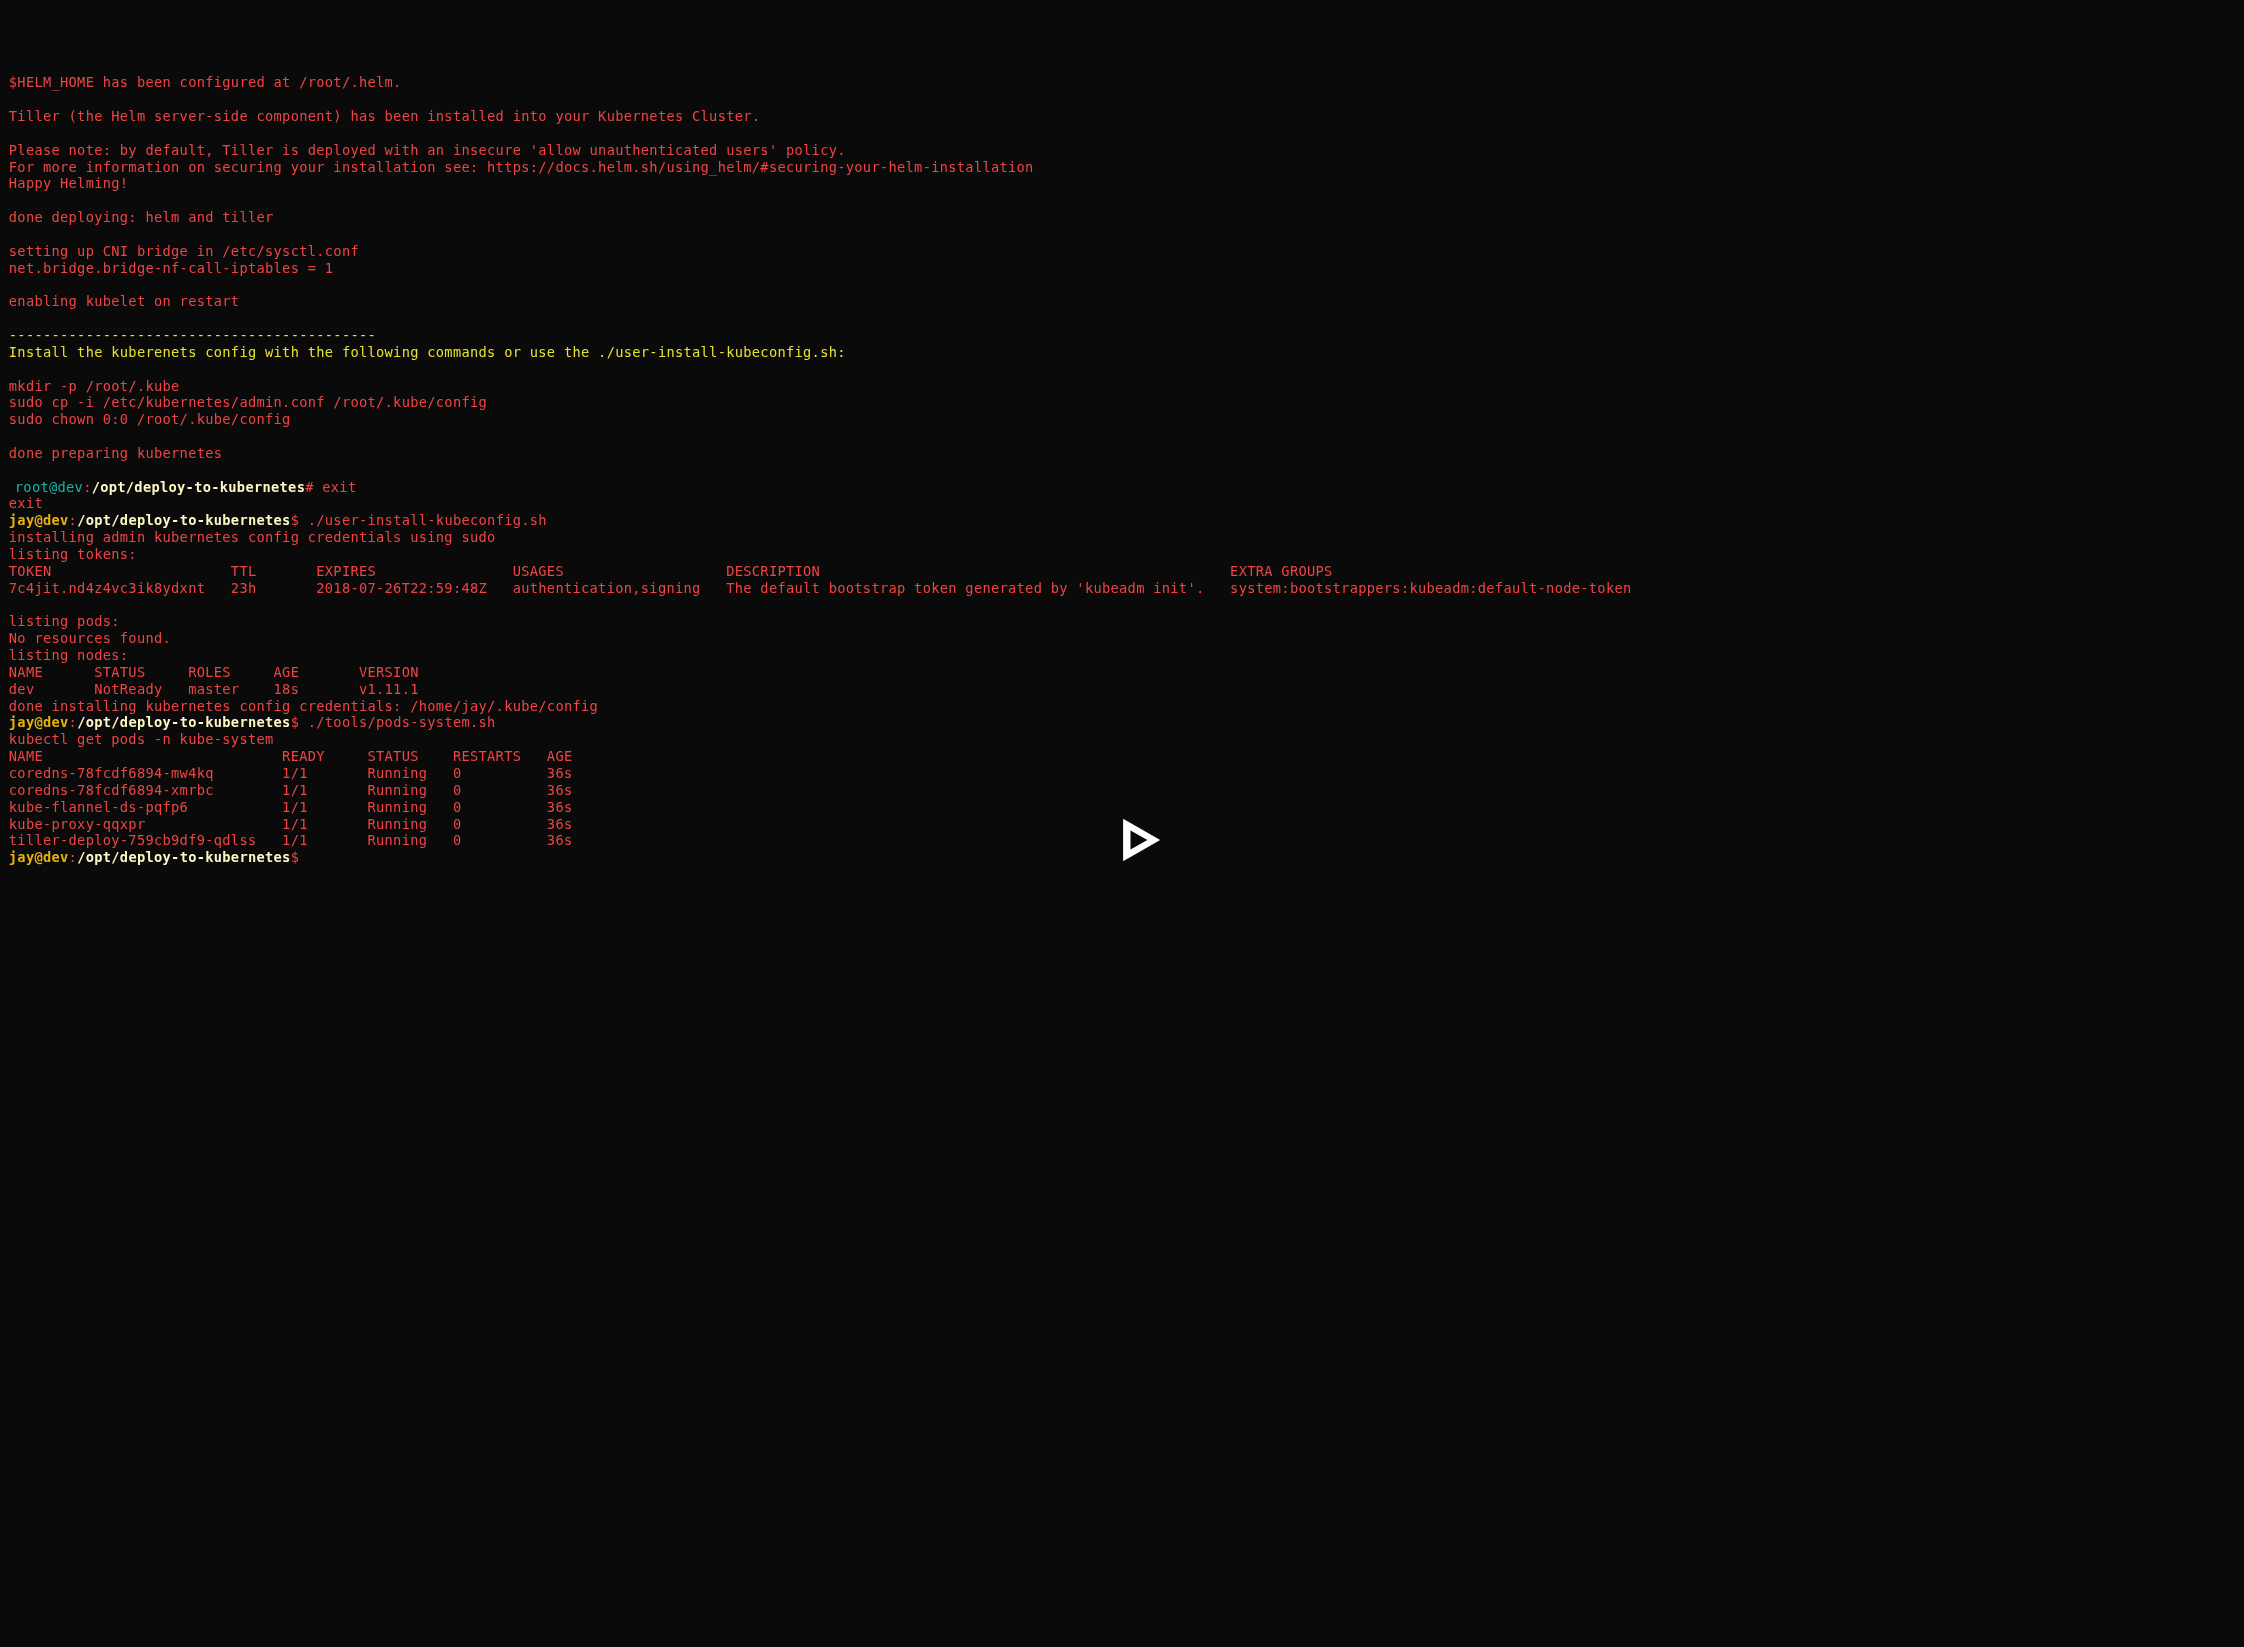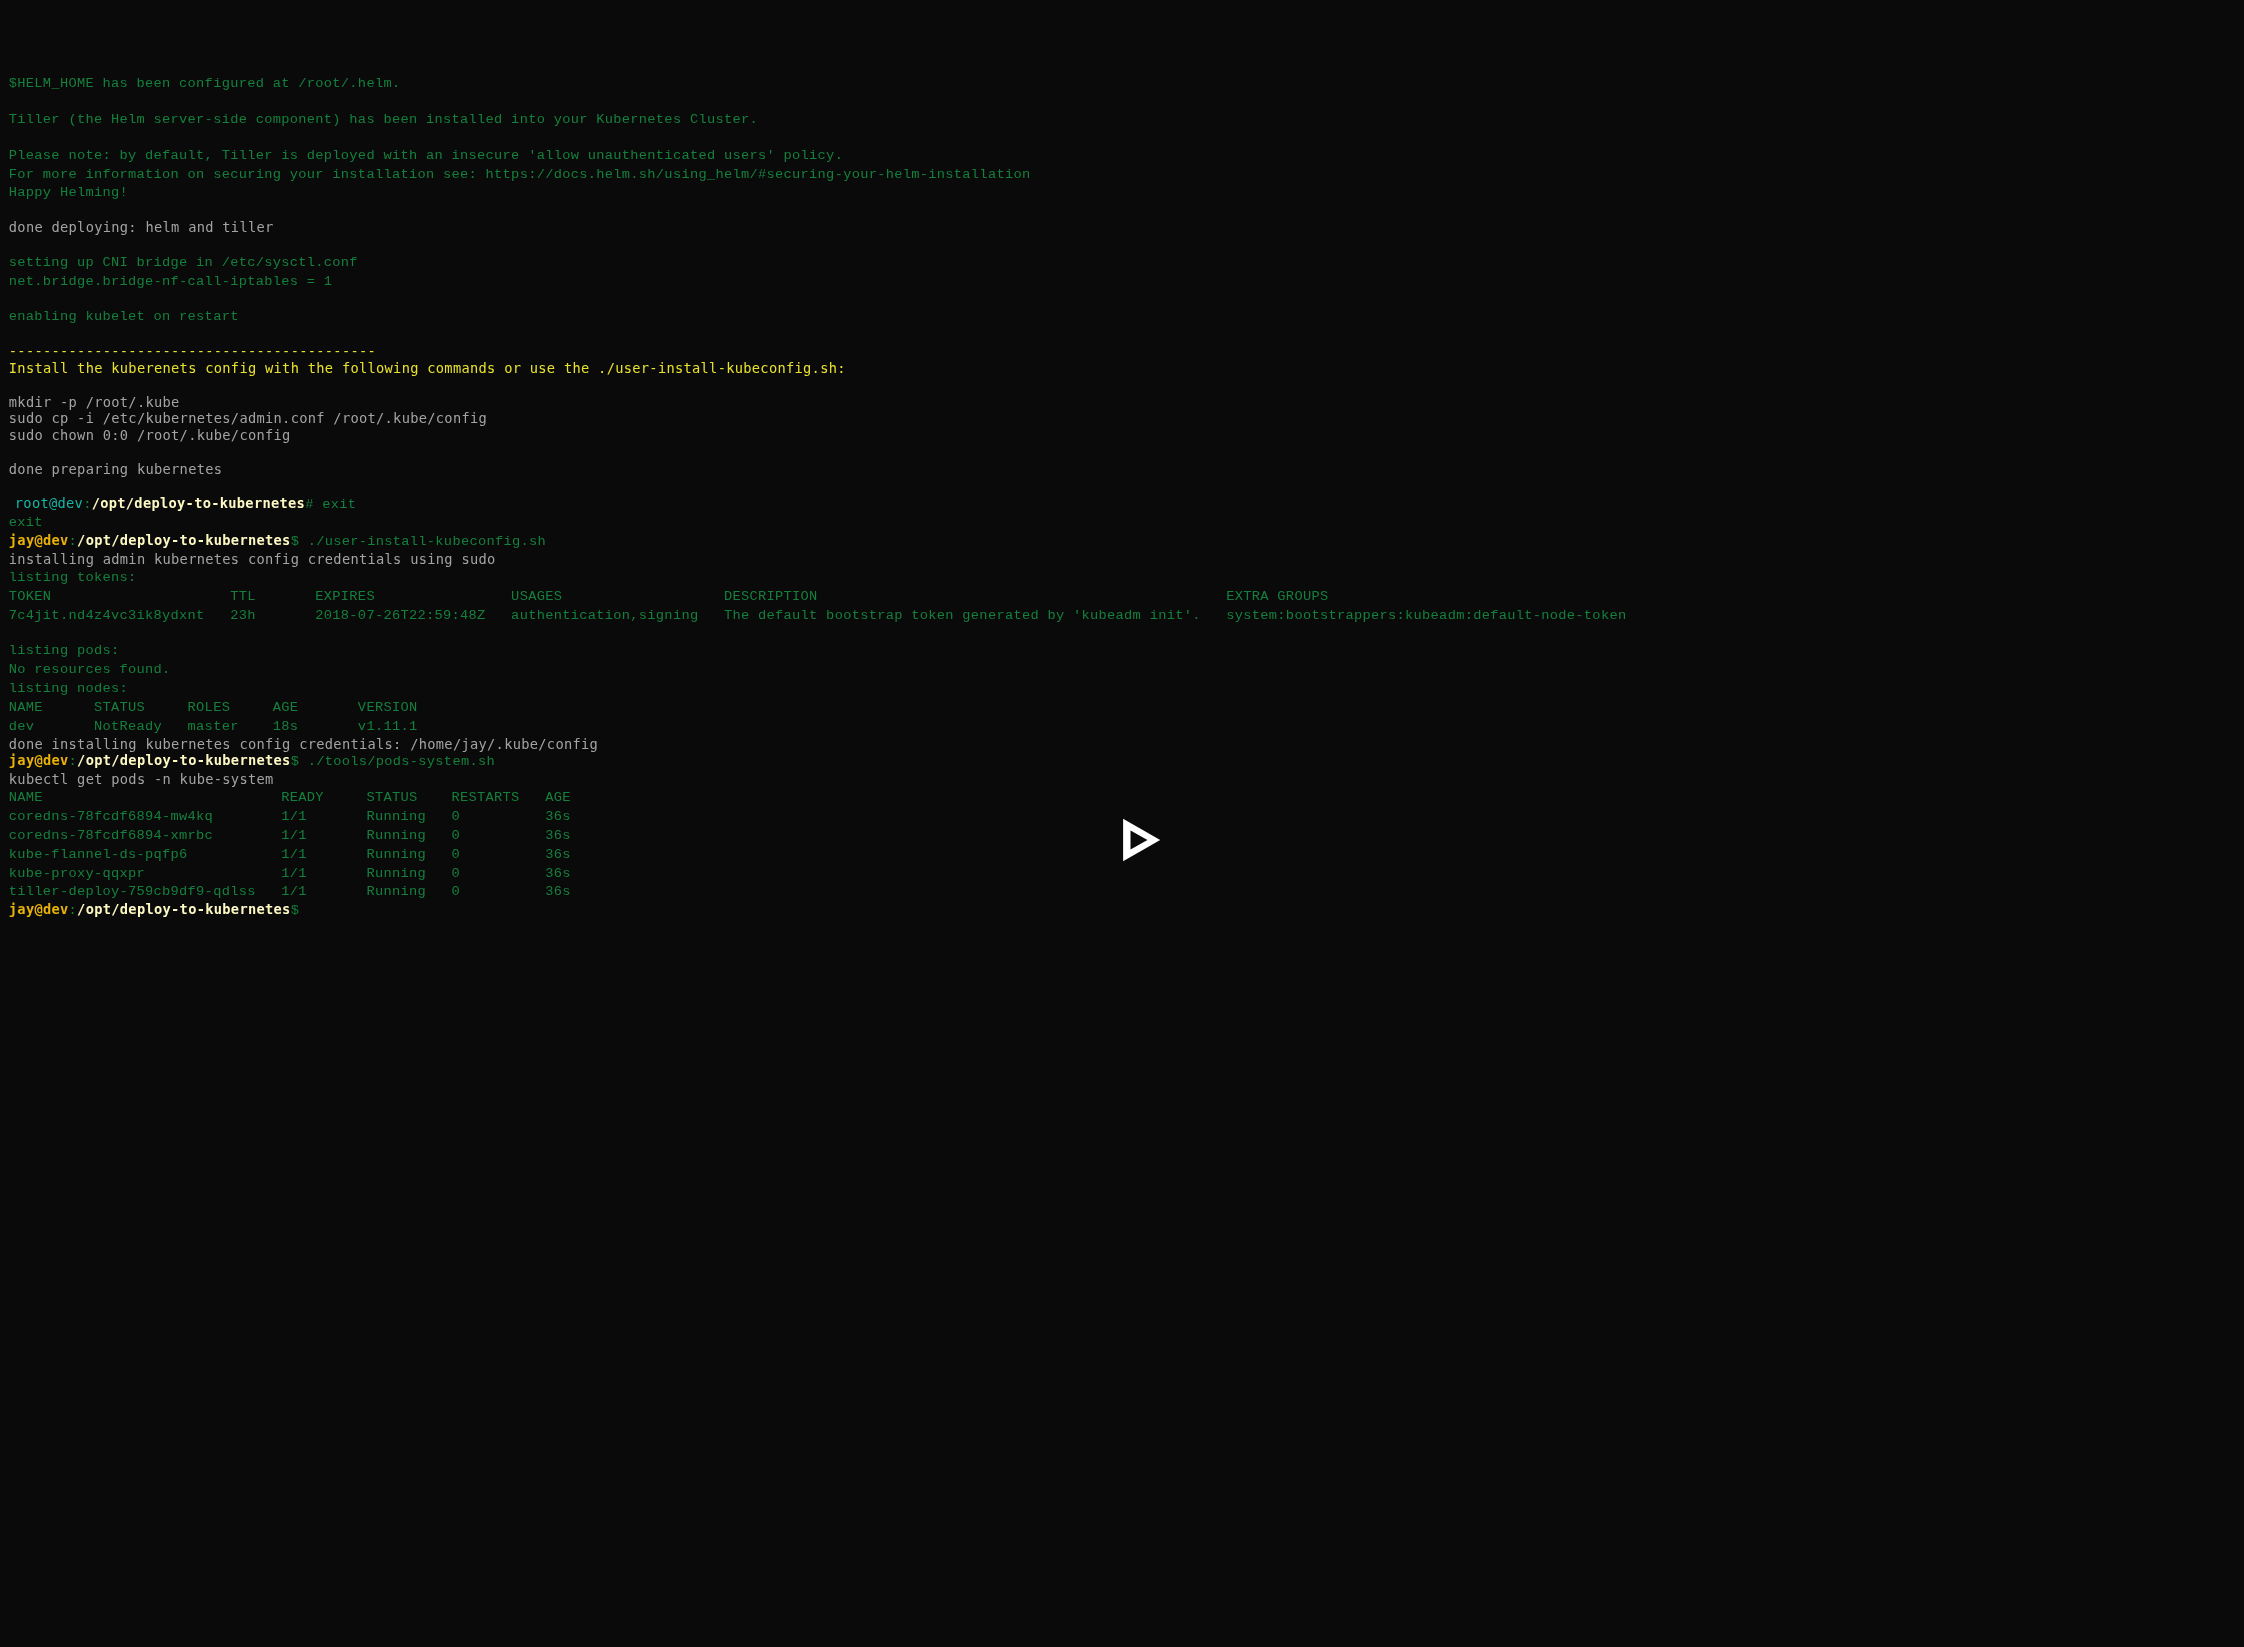--- a/index.html
+++ b/index.html
@@ -13,26 +13,26 @@
       font-family: 'Menlo', 'Monaco', 'Consolas', monospace;
       font-size: 13.7px;
       line-height: 1.23;
       padding: 7px 8.8px;
       white-space: pre;
       letter-spacing: 0.3px;
     }
     .term-line {
       min-height: 1.23em;
     }
-    .green { color: #a3a3a3; }
+    .green { color: #ef4444; }
     .yellow { color: #e8e22e; }
     .red { color: #14b8a6; margin-left: 6px; }
     .cyan-bold { color: #fef9c3; font-weight: bold; }
     .green-bold { color: #eab308; font-weight: bold; }
-    .white { color: #15803d; font-family: Liberation Mono, monospace; }
+    .white { color: #ef4444; }
     .play-overlay {
       position: fixed;
       top: 50%;
       left: 50%;
       transform: translate(-50%, -50%);
       width: 53px;
       height: 53px;
       z-index: 10;
       pointer-events: auto;
       cursor: pointer;

